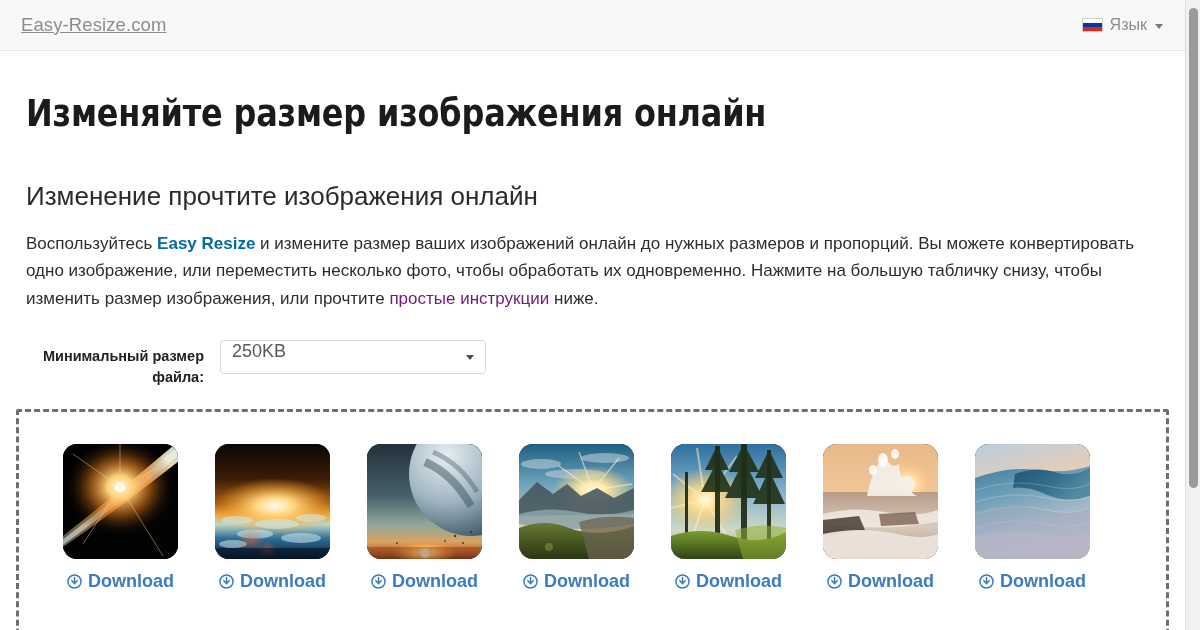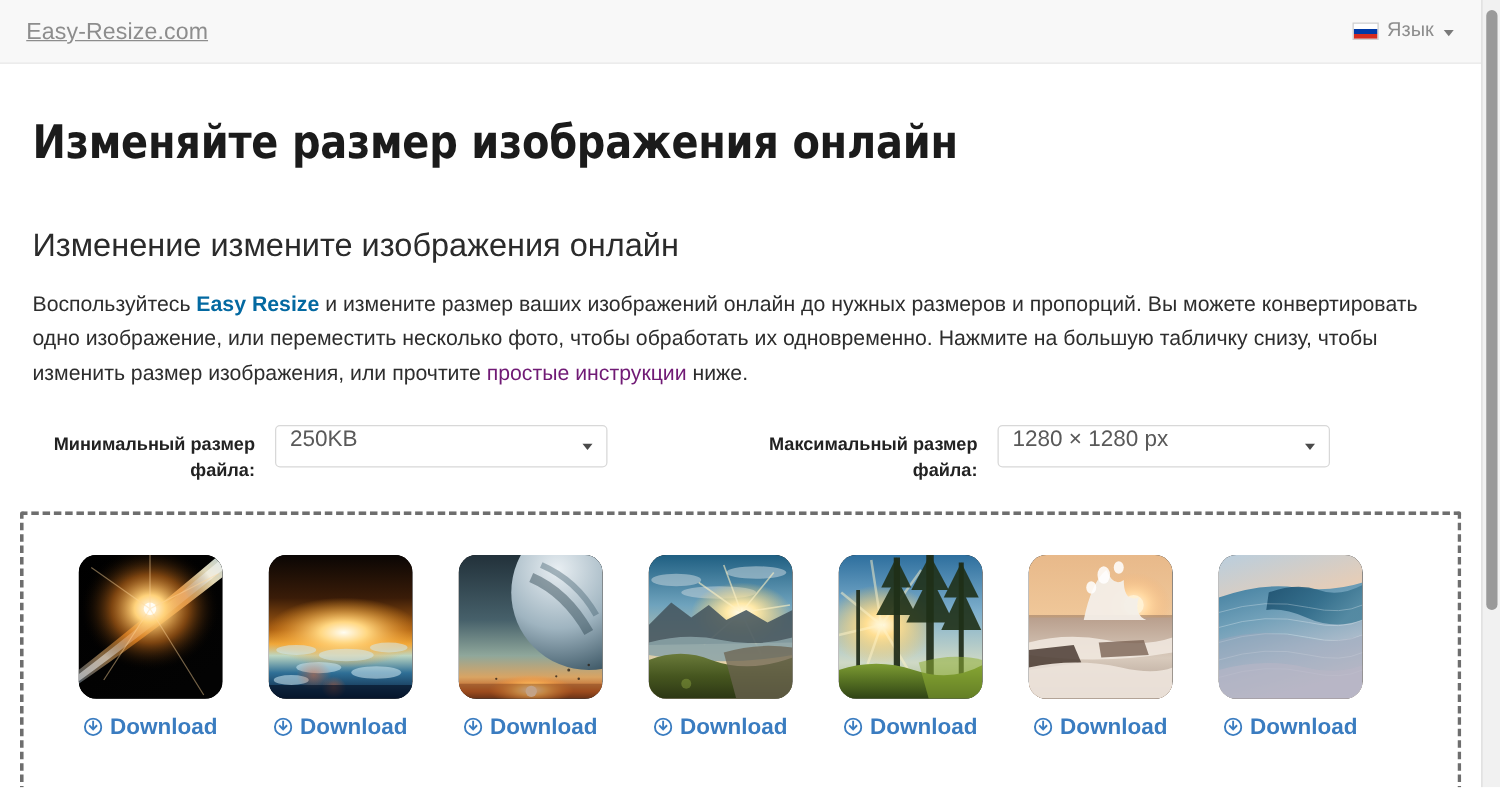--- a/index.html
+++ b/index.html
@@ -103,20 +103,21 @@
   p.lead b { font-weight: 700; color: #0369a1; }
   p.lead a {
     color: #701a75;
     text-decoration: none;
   }
   
   .settings {
     display: flex;
     align-items: flex-start;
     margin-top: 28px;
+    gap: 36px;
   }
   .field {
     display: flex;
     align-items: flex-start;
   }
   .field.min { width: 586px; }
   .field-label {
     font-size: 14.5px;
     font-weight: 700;
     color: #222;
@@ -227,45 +228,36 @@
         <span class="flag-ru"></span>
         <span>Язык</span>
         <span class="caret-down"></span>
       </div>
     </div>
 
     <div class="content">
 
       <h1 class="page-title">Изменяйте размер изображения онлайн</h1>
 
-      <h2 class="section-title">Изменение измените изображения онлайн</h2>
+      <h2 class="section-title">Изменение прочтите изображения онлайн</h2>
 
       <p class="lead"><span>Воспользуйтесь </span><b>Easy Resize</b><span> и измените размер ваших изображений онлайн до нужных размеров и пропорций. Вы можете конвертировать одно изображение, или переместить несколько фото, чтобы обработать их одновременно. Нажмите на большую табличку снизу, чтобы изменить размер изображения, или прочтите </span><a href="#">простые инструкции</a><span> ниже.</span></p>
 
       <div class="settings">
 
         <div class="field min">
           <div class="field-label">Минимальный размер файла:</div>
           <div class="select-wrap">
             <div class="select-box">
               <span>250KB</span>
               <span class="sel-caret"></span>
             </div>
           </div>
         </div>
 
-        <div class="field max">
-          <div class="field-label">Максимальный размер файла:</div>
-          <div class="select-wrap">
-            <div class="select-box">
-              <span>1280 × 1280 px</span>
-              <span class="sel-caret"></span>
-            </div>
-          </div>
-        </div>
 
       </div>
 
       <div class="dropzone">
         <div class="thumbs">
 
           <div class="thumb-cell">
             <div class="thumb">
               <svg viewBox="0 0 115 115" preserveAspectRatio="none" aria-hidden="true">
                 <defs>

